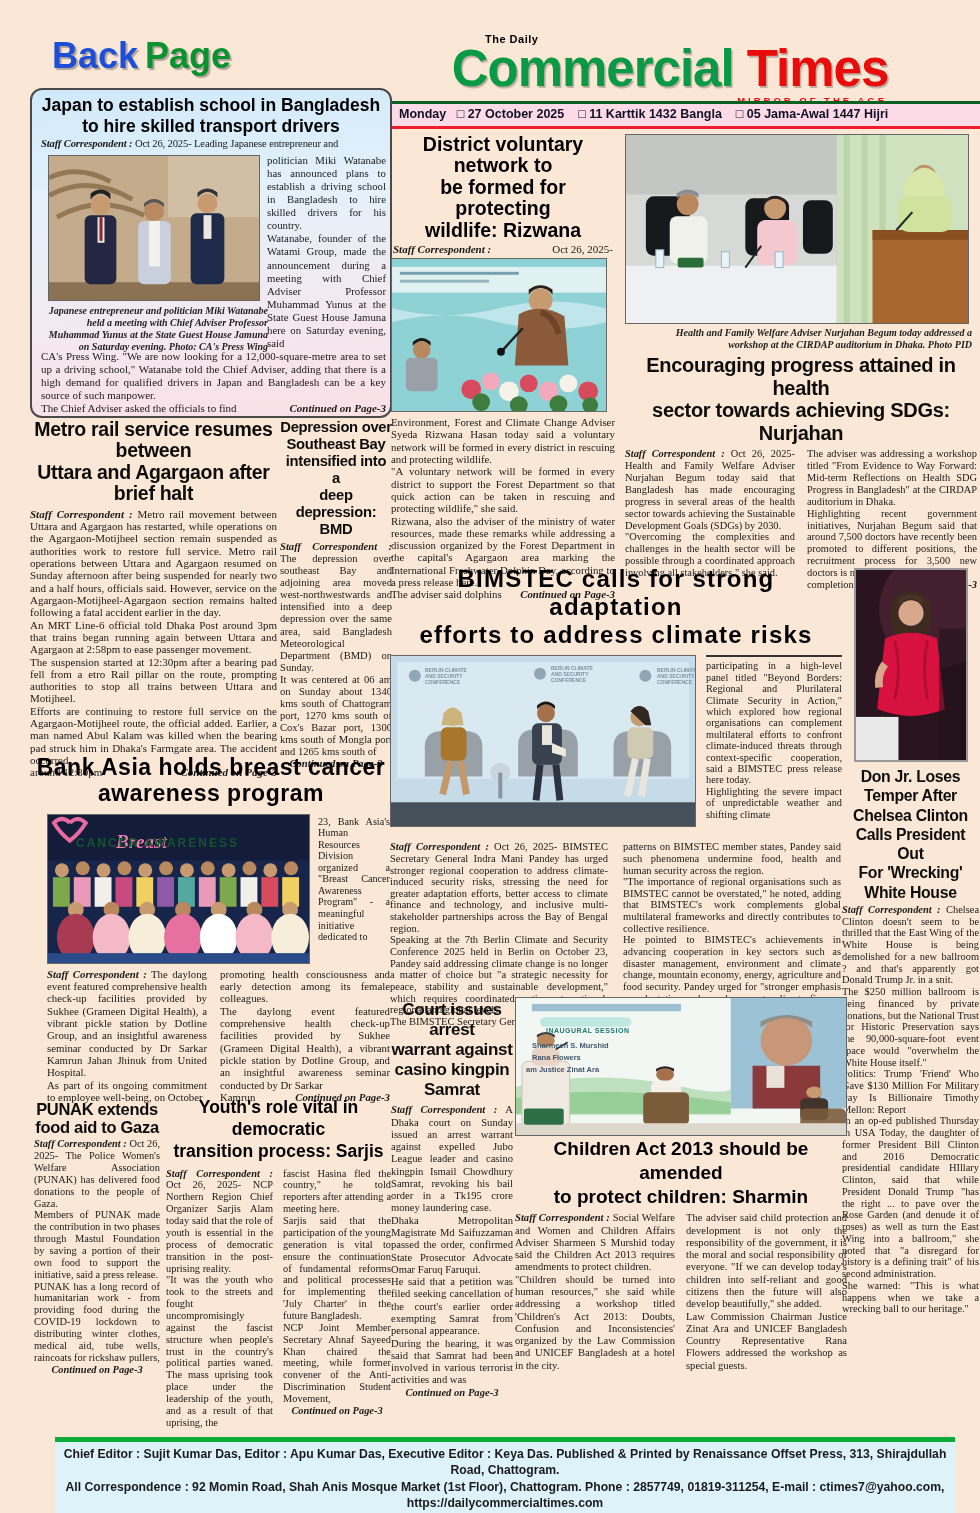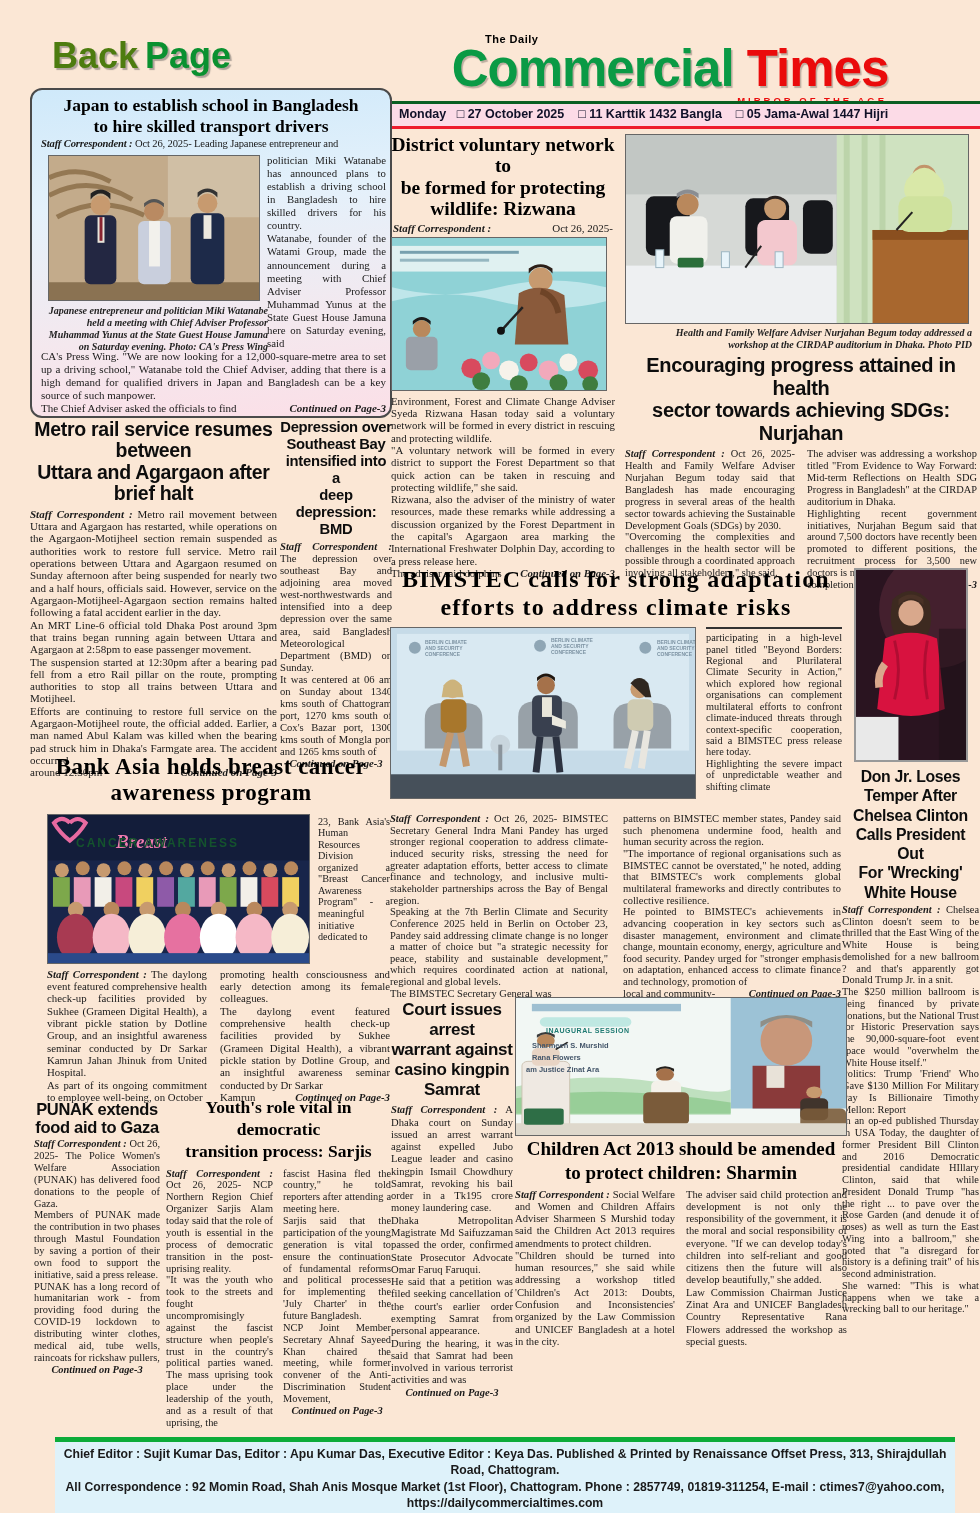--- a/index.html
+++ b/index.html
@@ -5,31 +5,31 @@
 *{margin:0;padding:0;box-sizing:border-box}
 html,body{width:980px}
 body{position:relative;height:1513px;background:#fbe7d5;font-family:"Liberation Serif",serif;color:#191919;overflow:hidden}
 .art{position:absolute}
 p{margin:0}
 .body{font-family:"Liberation Serif",serif;line-height:1.14;text-align:justify;white-space:pre-line;color:#1a1a1a}
 .byline{font-weight:bold;font-style:italic}
 .cont{font-weight:bold;font-style:italic;white-space:nowrap}
 .cont-c{display:block;text-align:center;font-weight:bold;font-style:italic;font-family:"Liberation Serif",serif}
 .fl{display:flex;justify-content:space-between;font-family:"Liberation Serif",serif;line-height:1.14}
-.h-serif{font-family:Liberation Serif, serif;font-weight:bold;text-align:center;white-space:pre-line;color:#000}
+.h-serif{font-family:Liberation Sans, sans-serif;font-weight:bold;text-align:center;white-space:pre-line;color:#000}
 .h-sans{font-family:"Liberation Sans",sans-serif;font-weight:bold;text-align:center;white-space:pre-line;color:#0d0d0d;letter-spacing:-.3px}
 .caption{font:bold italic 10px/1.2 "Liberation Serif",serif;text-align:right;white-space:pre-line;color:#222}
 .photo{position:relative;overflow:hidden;border:1px solid #666;background:#bbb}
 .photo svg{display:block;width:100%;height:100%}
 .s110{font-size:11px}.s108{font-size:10.8px}.s106{font-size:10.6px}.s105{font-size:10.5px}
 .s104{font-size:10.4px}.s103{font-size:10.3px}.s102{font-size:10.2px}
 .cols{display:flex}
 
 #backpage{position:absolute;left:52px;top:38px;font-family:"Liberation Sans",sans-serif;font-weight:bold;font-size:36px;line-height:1}
-#backpage .bp1{color:#4d7c0f;text-shadow:2px 2px 1px rgba(80,80,80,.45)}
+#backpage .bp1{color:#1d4ed8;text-shadow:2px 2px 1px rgba(80,80,80,.45)}
 #backpage .bp2{color:#0a9130;text-shadow:2px 2px 1px rgba(80,80,80,.45);margin-left:7px}
 #masthead{position:absolute;left:445px;top:33px;width:450px;text-align:center;font-family:"Liberation Sans",sans-serif}
 .md-daily{font-weight:bold;font-size:11px;color:#000;text-align:left;padding-left:40px;letter-spacing:.5px}
 .md-title{font-weight:bold;font-size:51px;line-height:.95;letter-spacing:-1px;white-space:nowrap}
 .md-green{color:#0a9a45;text-shadow:1.5px 1.5px 1px rgba(0,0,0,.25)}
 .md-red{color:#ea0b0b;text-shadow:1.5px 1.5px 1px rgba(0,0,0,.25)}
 .md-tag{color:#ea0b0b;font-weight:bold;font-size:9.5px;letter-spacing:3px;text-align:right;padding-right:8px;margin-top:2px}
 #dateline{position:absolute;left:385px;top:101px;width:595px;background:#fcdbe7;border-top:3.5px solid #0a5f23;border-bottom:3.5px solid #ee1c2e;padding:3px 12px 3px 14px;font:bold 12.5px/1.25 "Liberation Sans",sans-serif;color:#101028;white-space:pre}
 
 #a-japan{left:30px;top:88px;width:362px;height:330px;border:2px solid #4a4a4a;border-radius:12px;background:linear-gradient(175deg,#cfe9fa 0%,#e4f1fb 34%,#f4e8ee 72%,#fbdfe7 100%)}

